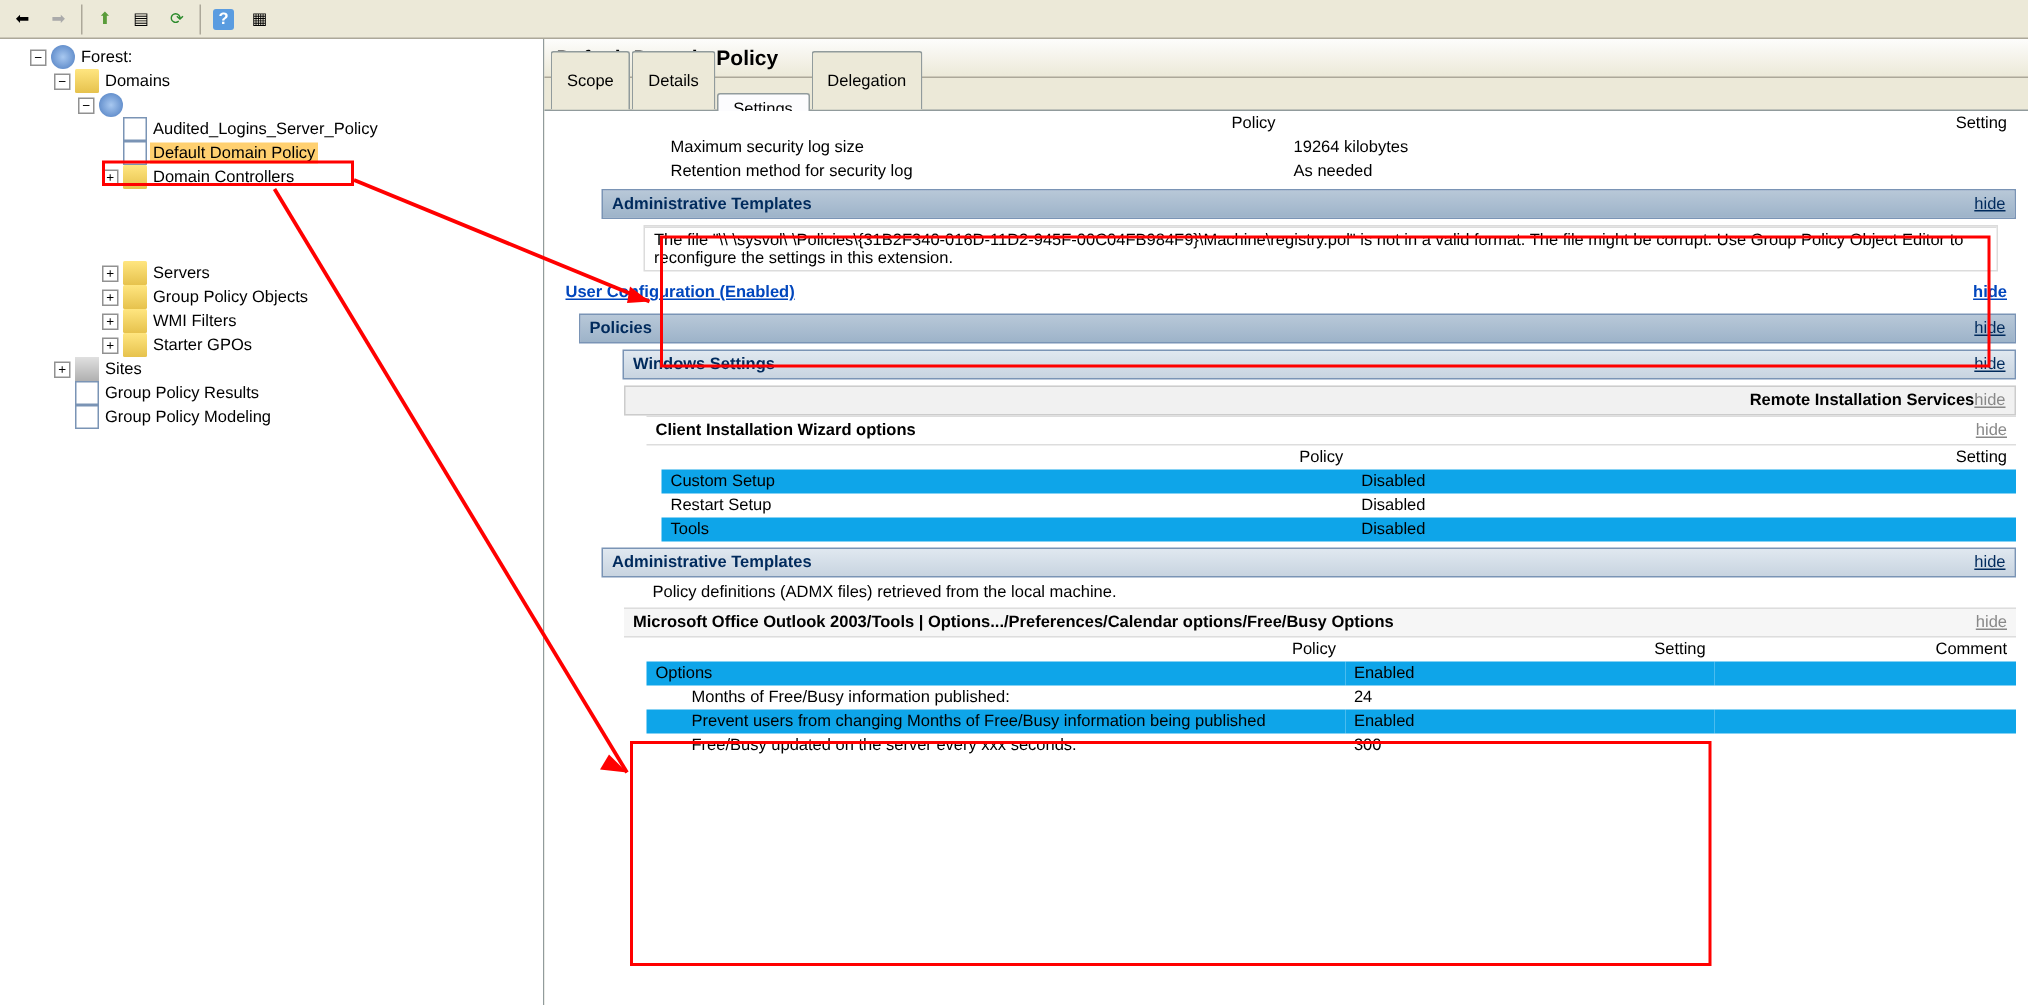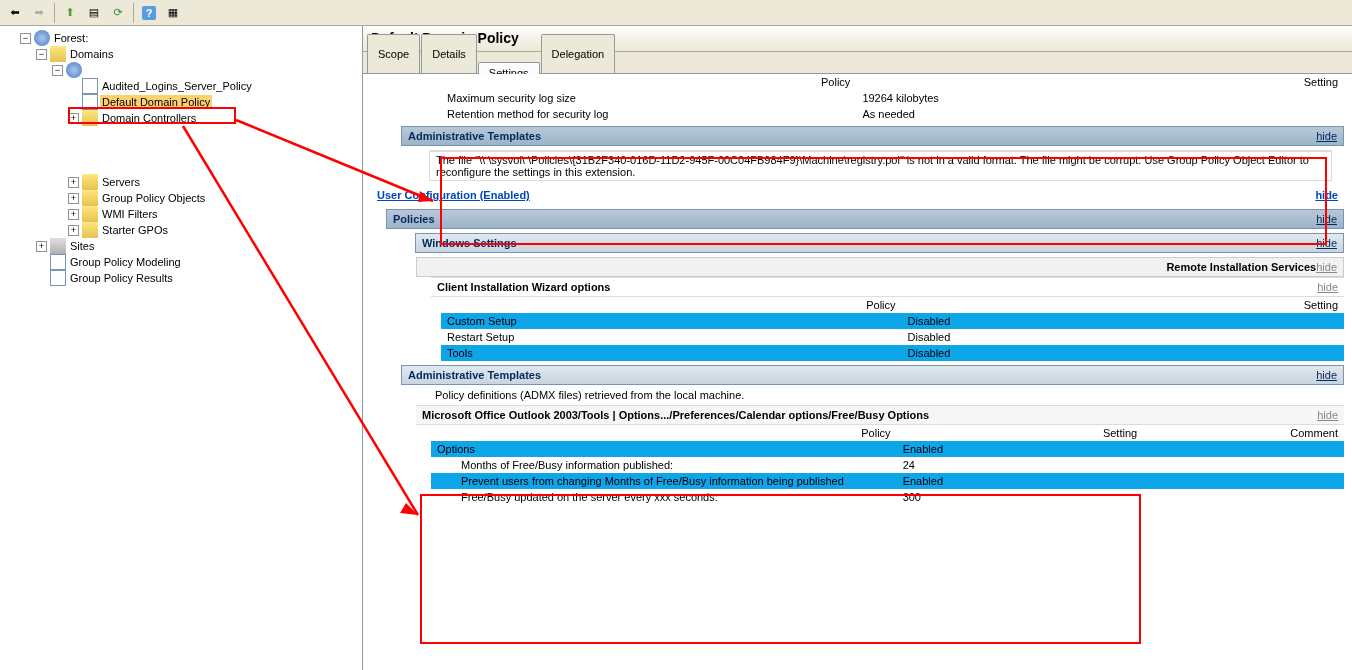--- a/index.html
+++ b/index.html
@@ -169,28 +169,28 @@
         <span class="tree-indent"></span>
         <span class="tree-exp">+</span>
         <span class="tree-icon icon-server"></span>
         <span class="tree-label">Sites</span>
       </div>
     <div class="tree-node">
         <span class="tree-indent"></span>
         <span class="tree-indent"></span>
         <span style="width:14px"></span>
         <span class="tree-icon icon-doc"></span>
-        <span class="tree-label">Group Policy Modeling</span>
+        <span class="tree-label">Group Policy Results</span>
       </div>
     <div class="tree-node">
         <span class="tree-indent"></span>
         <span class="tree-indent"></span>
         <span style="width:14px"></span>
         <span class="tree-icon icon-doc"></span>
-        <span class="tree-label">Group Policy Results</span>
+        <span class="tree-label">Group Policy Modeling</span>
       </div>
   </div>
 
   <div class="detail-pane">
     <div class="title-bar">Default Domain Policy</div>
     <div class="tab-strip">
       <div class="tab">Scope</div>
       <div class="tab">Details</div>
       <div class="tab active">Settings</div>
       <div class="tab">Delegation</div>

